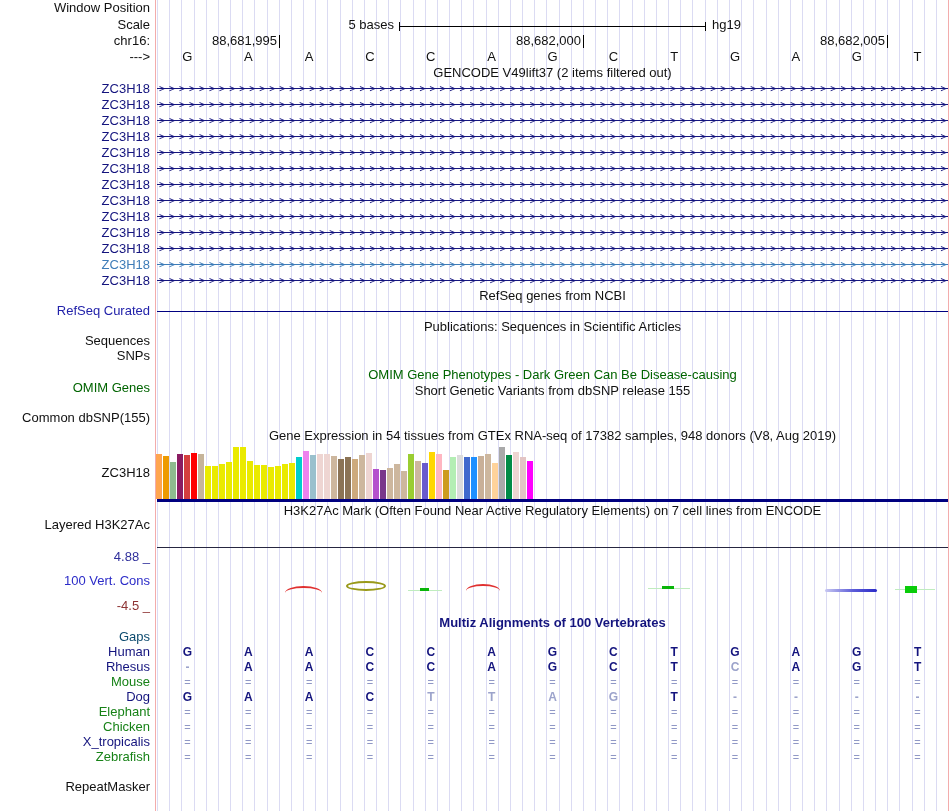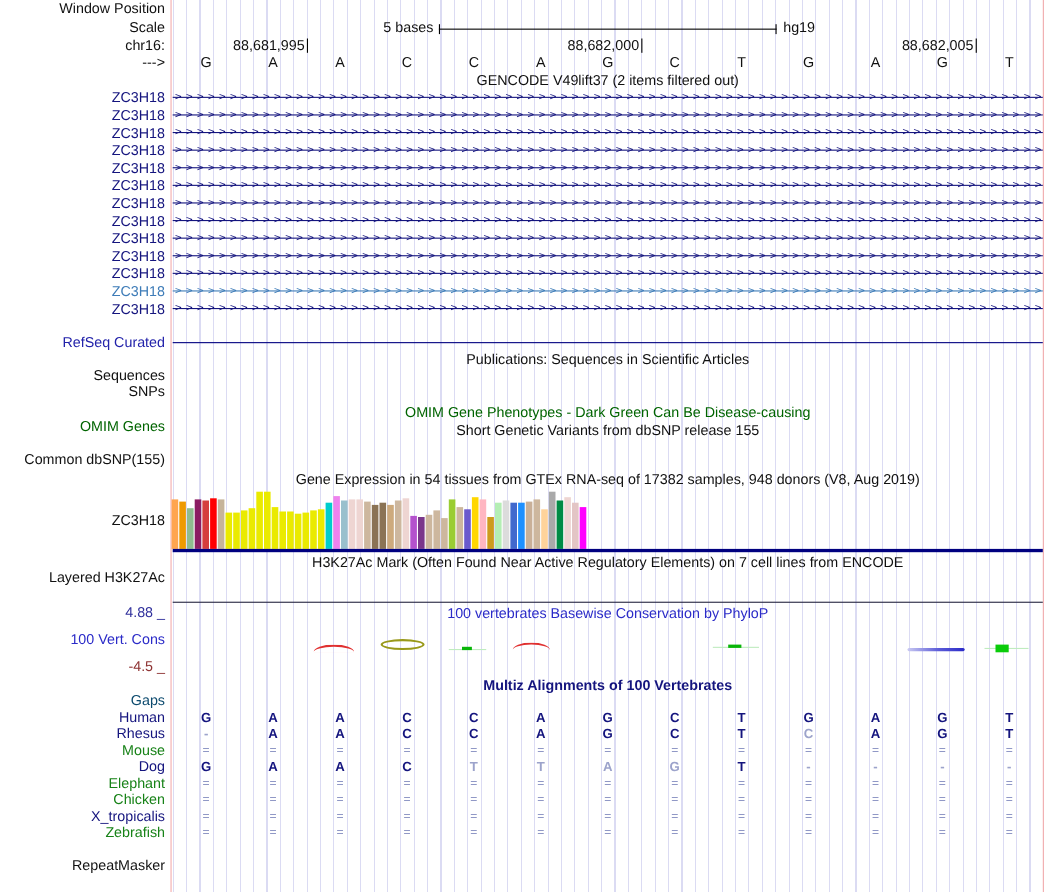--- a/index.html
+++ b/index.html
@@ -128,20 +128,21 @@
         <div class="g-line"></div>
         <div class="g-arrows">&gt;&gt;&gt;&gt;&gt;&gt;&gt;&gt;&gt;&gt;&gt;&gt;&gt;&gt;&gt;&gt;&gt;&gt;&gt;&gt;&gt;&gt;&gt;&gt;&gt;&gt;&gt;&gt;&gt;&gt;&gt;&gt;&gt;&gt;&gt;&gt;&gt;&gt;&gt;&gt;&gt;&gt;&gt;&gt;&gt;&gt;&gt;&gt;&gt;&gt;&gt;&gt;&gt;&gt;&gt;&gt;&gt;&gt;&gt;&gt;&gt;&gt;&gt;&gt;&gt;&gt;&gt;&gt;&gt;&gt;&gt;&gt;&gt;&gt;&gt;&gt;&gt;&gt;&gt;</div>
       </div>
       <div class="lbl" style="top: 274px; color: rgb(20, 20, 126);">ZC3H18</div>
       <div class="generow" style="top: 273px; color: rgb(20, 20, 126);">
         <div class="g-line"></div>
         <div class="g-arrows">&gt;&gt;&gt;&gt;&gt;&gt;&gt;&gt;&gt;&gt;&gt;&gt;&gt;&gt;&gt;&gt;&gt;&gt;&gt;&gt;&gt;&gt;&gt;&gt;&gt;&gt;&gt;&gt;&gt;&gt;&gt;&gt;&gt;&gt;&gt;&gt;&gt;&gt;&gt;&gt;&gt;&gt;&gt;&gt;&gt;&gt;&gt;&gt;&gt;&gt;&gt;&gt;&gt;&gt;&gt;&gt;&gt;&gt;&gt;&gt;&gt;&gt;&gt;&gt;&gt;&gt;&gt;&gt;&gt;&gt;&gt;&gt;&gt;&gt;&gt;&gt;&gt;&gt;&gt;</div>
       </div>
     </div>
 
+  <div class="ctitle" style="top:289px;">RefSeq genes from NCBI</div>
   <div class="lbl" style="top: 304px; color: rgb(34, 34, 170);" id="refseq-label">RefSeq Curated</div>
   <div class="hline" id="refseq-line" style="left: 157px; top: 311px; width: 791px; background: rgb(0, 0, 128);"></div>
 
   <div class="ctitle" style="top:320px;">Publications: Sequences in Scientific Articles</div>
   <div class="lbl" style="top:334px;">Sequences</div>
   <div class="lbl" style="top:349px;">SNPs</div>
 
   <div class="ctitle" style="top: 368px; color: rgb(0, 100, 0);" id="omim-title">OMIM Gene Phenotypes - Dark Green Can Be Disease-causing</div>
   <div class="lbl" style="top: 381px; color: rgb(0, 100, 0);" id="omim-label">OMIM Genes</div>
 
@@ -206,21 +207,20 @@
       <div class="bar" style="left: 364px; height: 42px; background: rgb(227, 197, 197);"></div>
       <div class="bar" style="left: 371px; height: 38px; background: rgb(255, 0, 255);"></div>
     </div>
   <div id="gtex-baseline" style="position: absolute; left: 157px; top: 499px; width: 791px; height: 3px; background: rgb(0, 0, 128);"></div>
 
   <div class="ctitle" style="top:504px;">H3K27Ac Mark (Often Found Near Active Regulatory Elements) on 7 cell lines from ENCODE</div>
   <div class="lbl" style="top:518px;">Layered H3K27Ac</div>
   <div style="position:absolute;left:157px;top:547px;width:791px;height:1px;background:#262640;"></div>
 
   <div class="lbl" style="top: 550px; color: rgb(48, 48, 156);" id="phylop-max">4.88 _</div>
-  <div class="ctitle" style="top: 551px; color: rgb(43, 43, 200);" id="phylop-title">100 vertebrates Basewise Conservation by PhyloP</div>
   <div class="lbl" style="top: 574px; color: rgb(43, 43, 200);" id="phylop-label">100 Vert. Cons</div>
   <div class="lbl" style="top: 599px; color: rgb(142, 51, 51);" id="phylop-min">-4.5 _</div>
   <div id="phylop-marks">
       <div class="mark" style="left: 285px; top: 586px; width: 37px; height: 5px; border-top: 2px solid rgb(224, 48, 48); border-radius: 50% 50% 0px 0px / 100% 100% 0px 0px;"></div>
       <div class="mark" style="left: 346px; top: 581px; width: 40px; height: 10px; border: 2px solid rgb(153, 153, 26); border-radius: 50%; box-sizing: border-box;"></div>
       <div class="mark" style="left: 408px; top: 590px; width: 34px; height: 1px; background: rgb(191, 236, 191);"></div>
       <div class="mark" style="left: 420px; top: 588px; width: 9px; height: 3px; background: rgb(9, 181, 9);"></div>
       <div class="mark" style="left: 466px; top: 584px; width: 34px; height: 5px; border-top: 2px solid rgb(224, 48, 48); border-radius: 50% 50% 0px 0px / 100% 100% 0px 0px;"></div>
       <div class="mark" style="left: 648px; top: 588px; width: 42px; height: 1px; background: rgb(191, 236, 191);"></div>
       <div class="mark" style="left: 662px; top: 586px; width: 12px; height: 3px; background: rgb(9, 181, 9);"></div>

